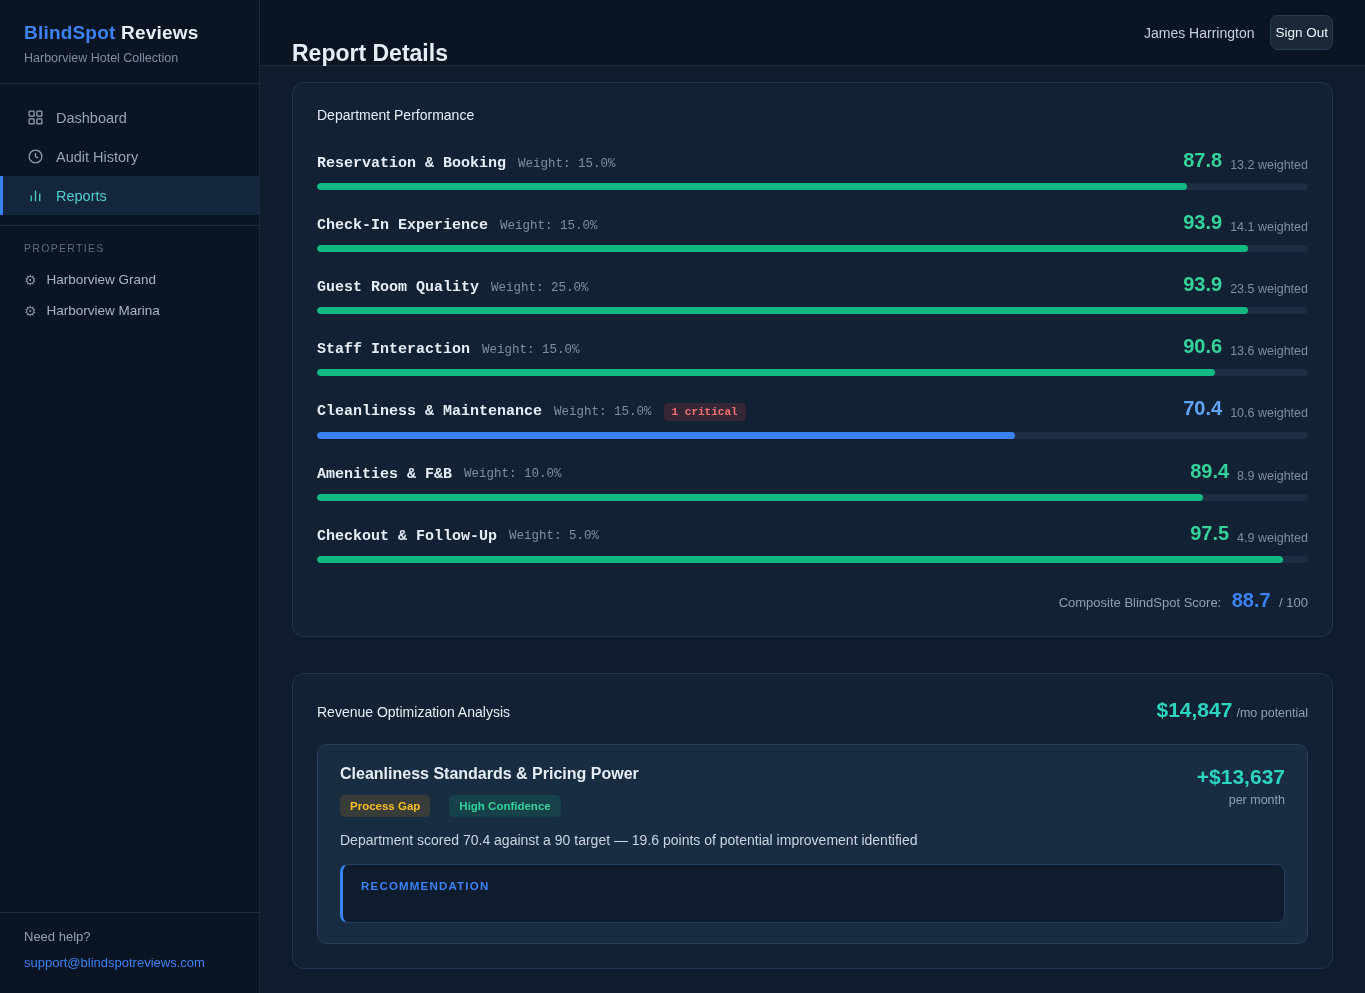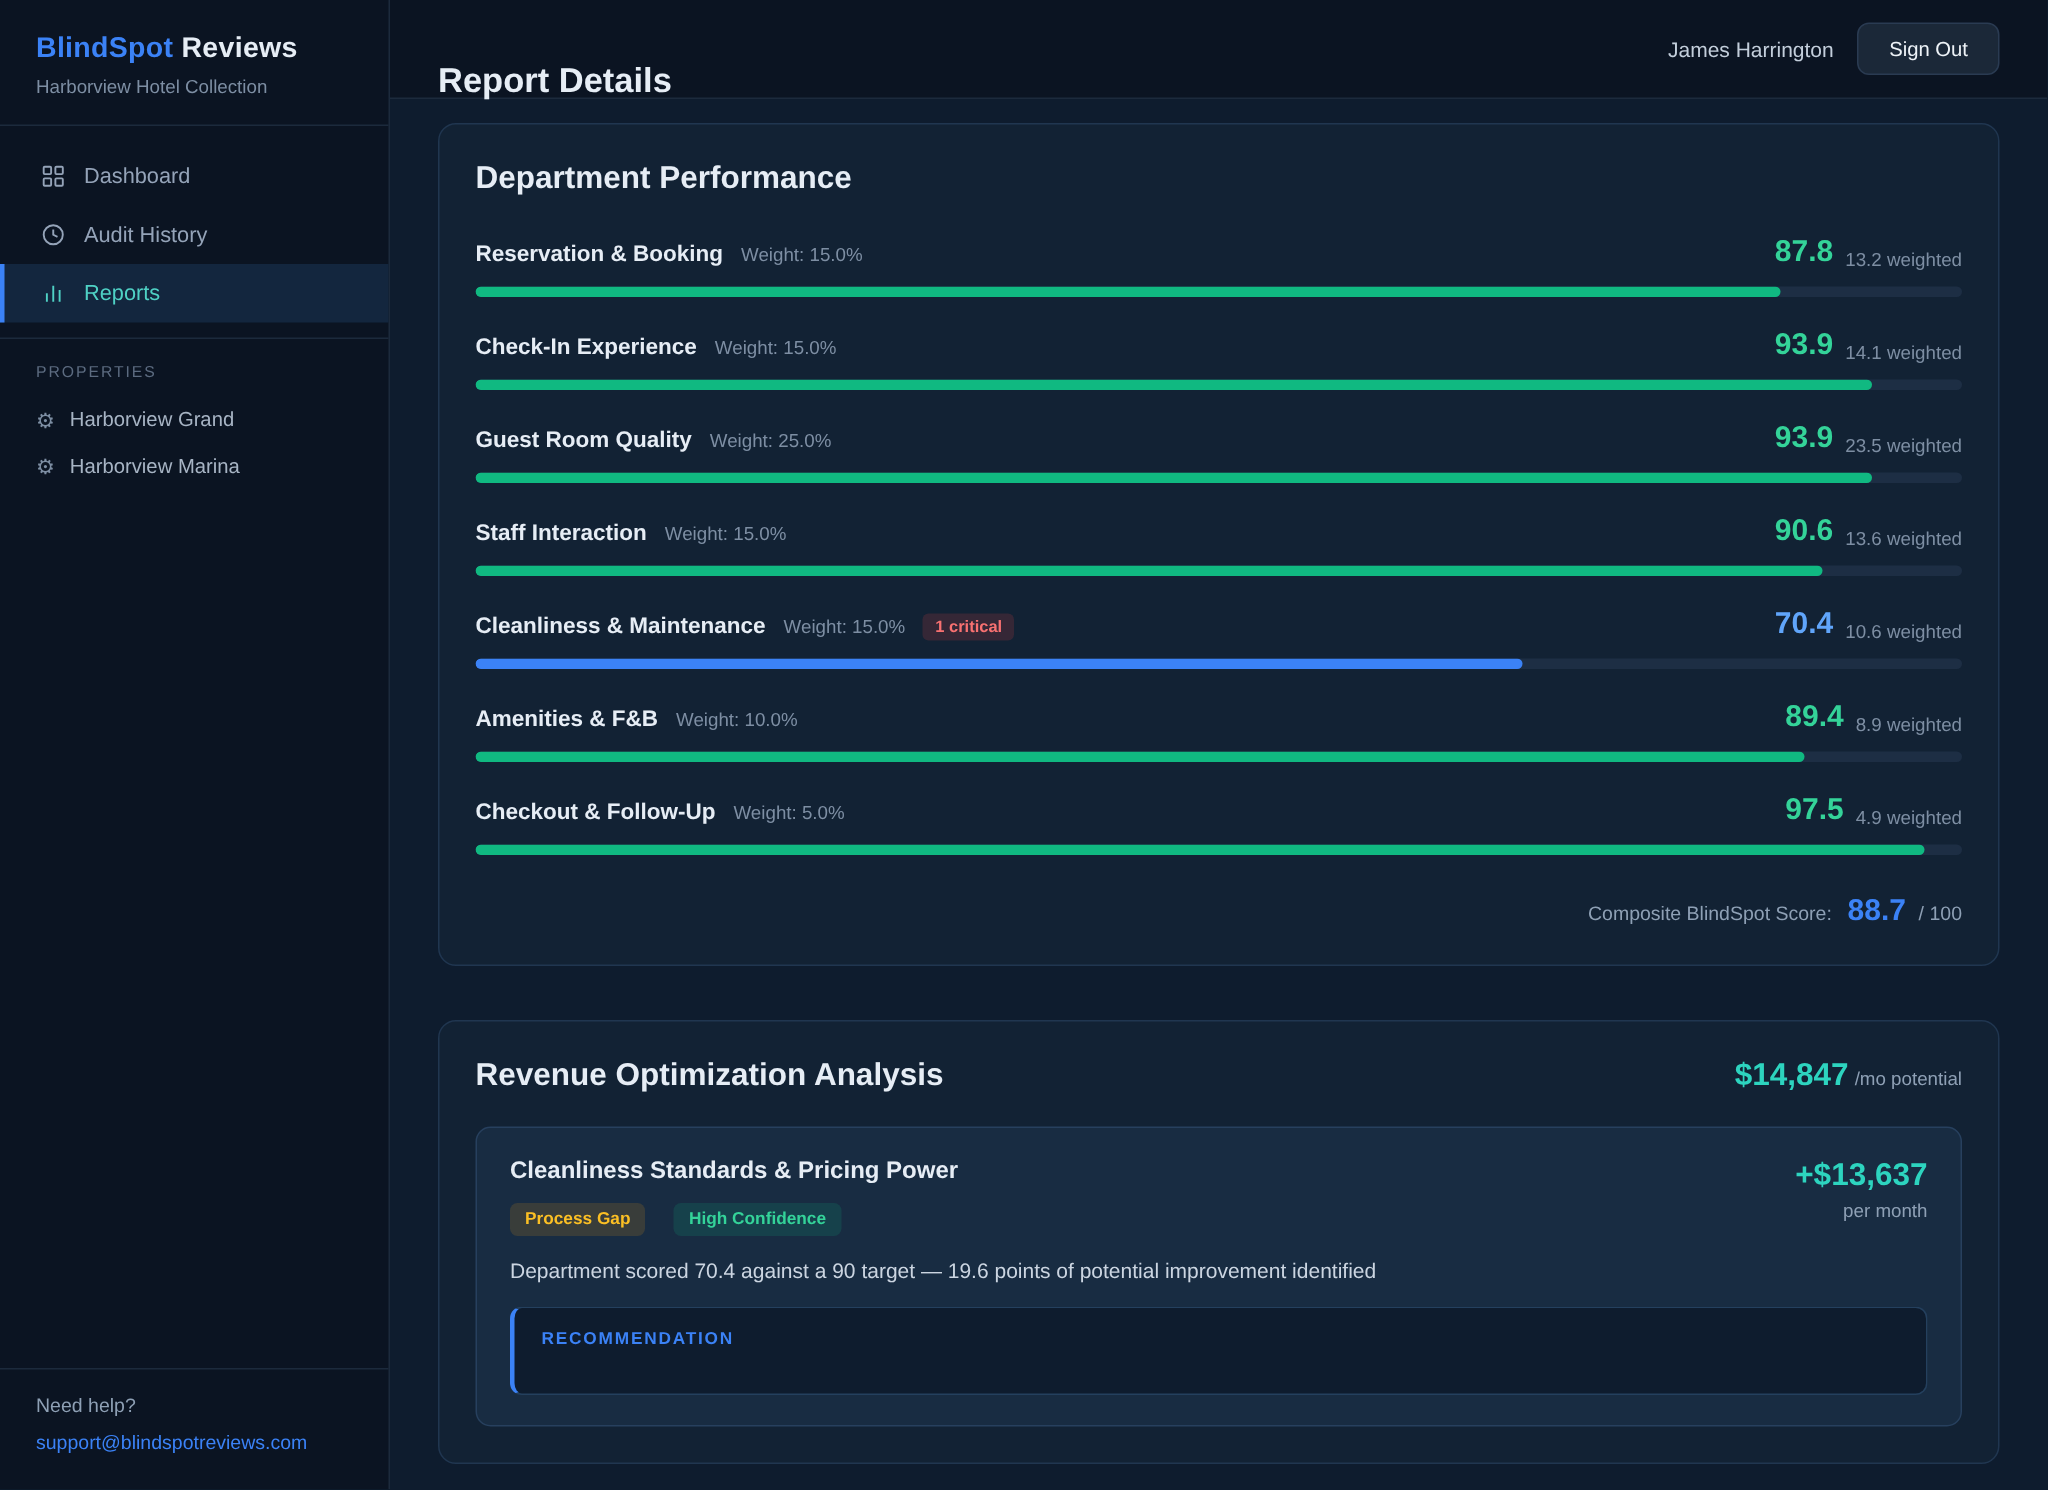--- a/index.html
+++ b/index.html
@@ -35,31 +35,31 @@
   .side-footer a { font-size:13px; color:#3b82f6; text-decoration:none; cursor:pointer; }
 
   
   .main { flex:1; display:flex; flex-direction:column; min-width:0; }
   header { height:66px; min-height:66px; background:#0b1422; border-bottom:1px solid #1c2a3c;
     display:flex; align-items:center; justify-content:space-between; padding:0 32px; }
   header h1 { font-size:23px; font-weight:bold;margin-top:41px; }
   .header-right { display:flex; align-items:center; gap:16px; }
   .user-name { font-size:14px; color:#c3cedb; }
   .signout-btn { background:#1b2838; border:1px solid #2a3b52; color:#eef3f8; font-size:13.5px;
-    padding:9px 20px; border-radius:8px; cursor:pointer; font-family:inherit; }
+    padding:9px 4px; border-radius:8px; cursor:pointer; font-family:inherit; }
 
   .content { flex:1; padding:16px 32px 0; overflow:hidden; }
 
   .card { background:#122234; border:1px solid #203650; border-radius:12px; padding:24px; }
-  .card h2 { font-size:21px; font-weight:bold; margin-bottom:26px; }
+  .card h2 { font-size:14px; font-weight:normal; margin-bottom:26px; }
 
   
   .dept-row { margin-bottom:21px; }
   .dept-top { display:flex; align-items:baseline; justify-content:space-between; }
-  .dept-left { display:flex; align-items:center; gap:12px; }
+  .dept-left { display:flex; align-items:center; gap:12px;font-family:Liberation Mono, monospace; }
   .dept-name { font-size:15px; font-weight:bold; }
   .dept-weight { font-size:12.5px; color:#7d8ea3; }
   .crit-badge { font-size:11px; color:#f87171; background:rgba(239,68,68,.16); padding:3px 8px;
     border-radius:4px; font-weight:bold; }
   .dept-right { display:flex; align-items:flex-end; gap:8px; }
   .dept-score { font-size:20px; font-weight:bold; }
   .dept-score.green { color:#34d399; }
   .dept-score.blue { color:#60a5fa; }
   .dept-weighted { font-size:12.5px; color:#7d8ea3; }
   .bar-track { margin-top:11px; height:7px; border-radius:4px; background:#1d2e44; overflow:hidden; }

